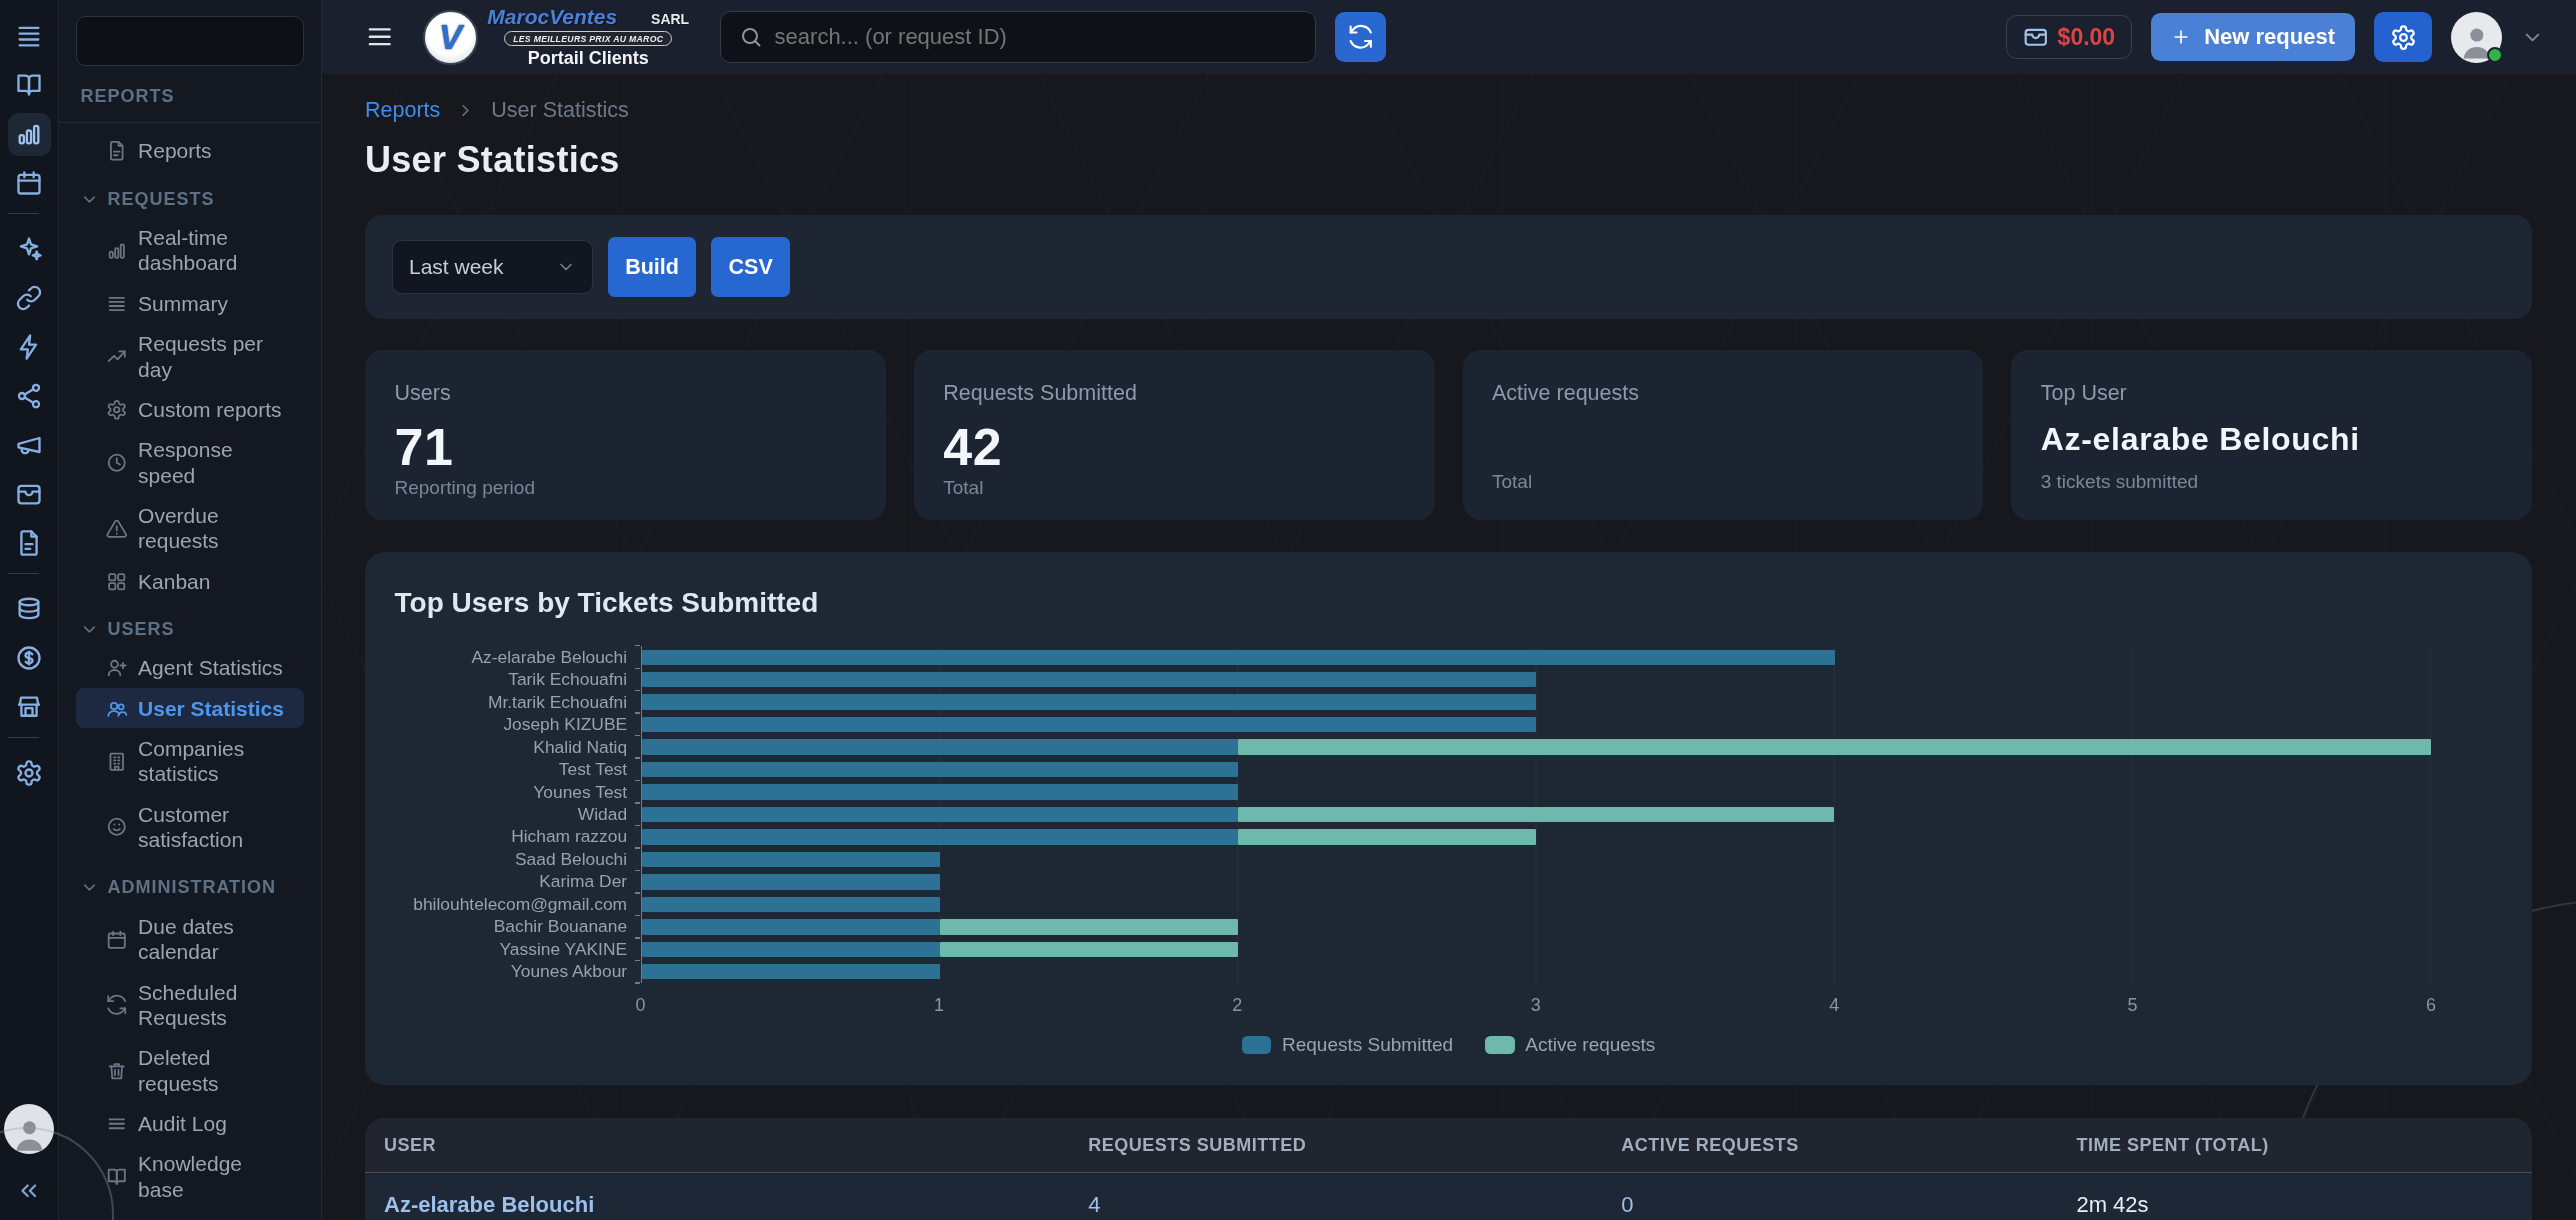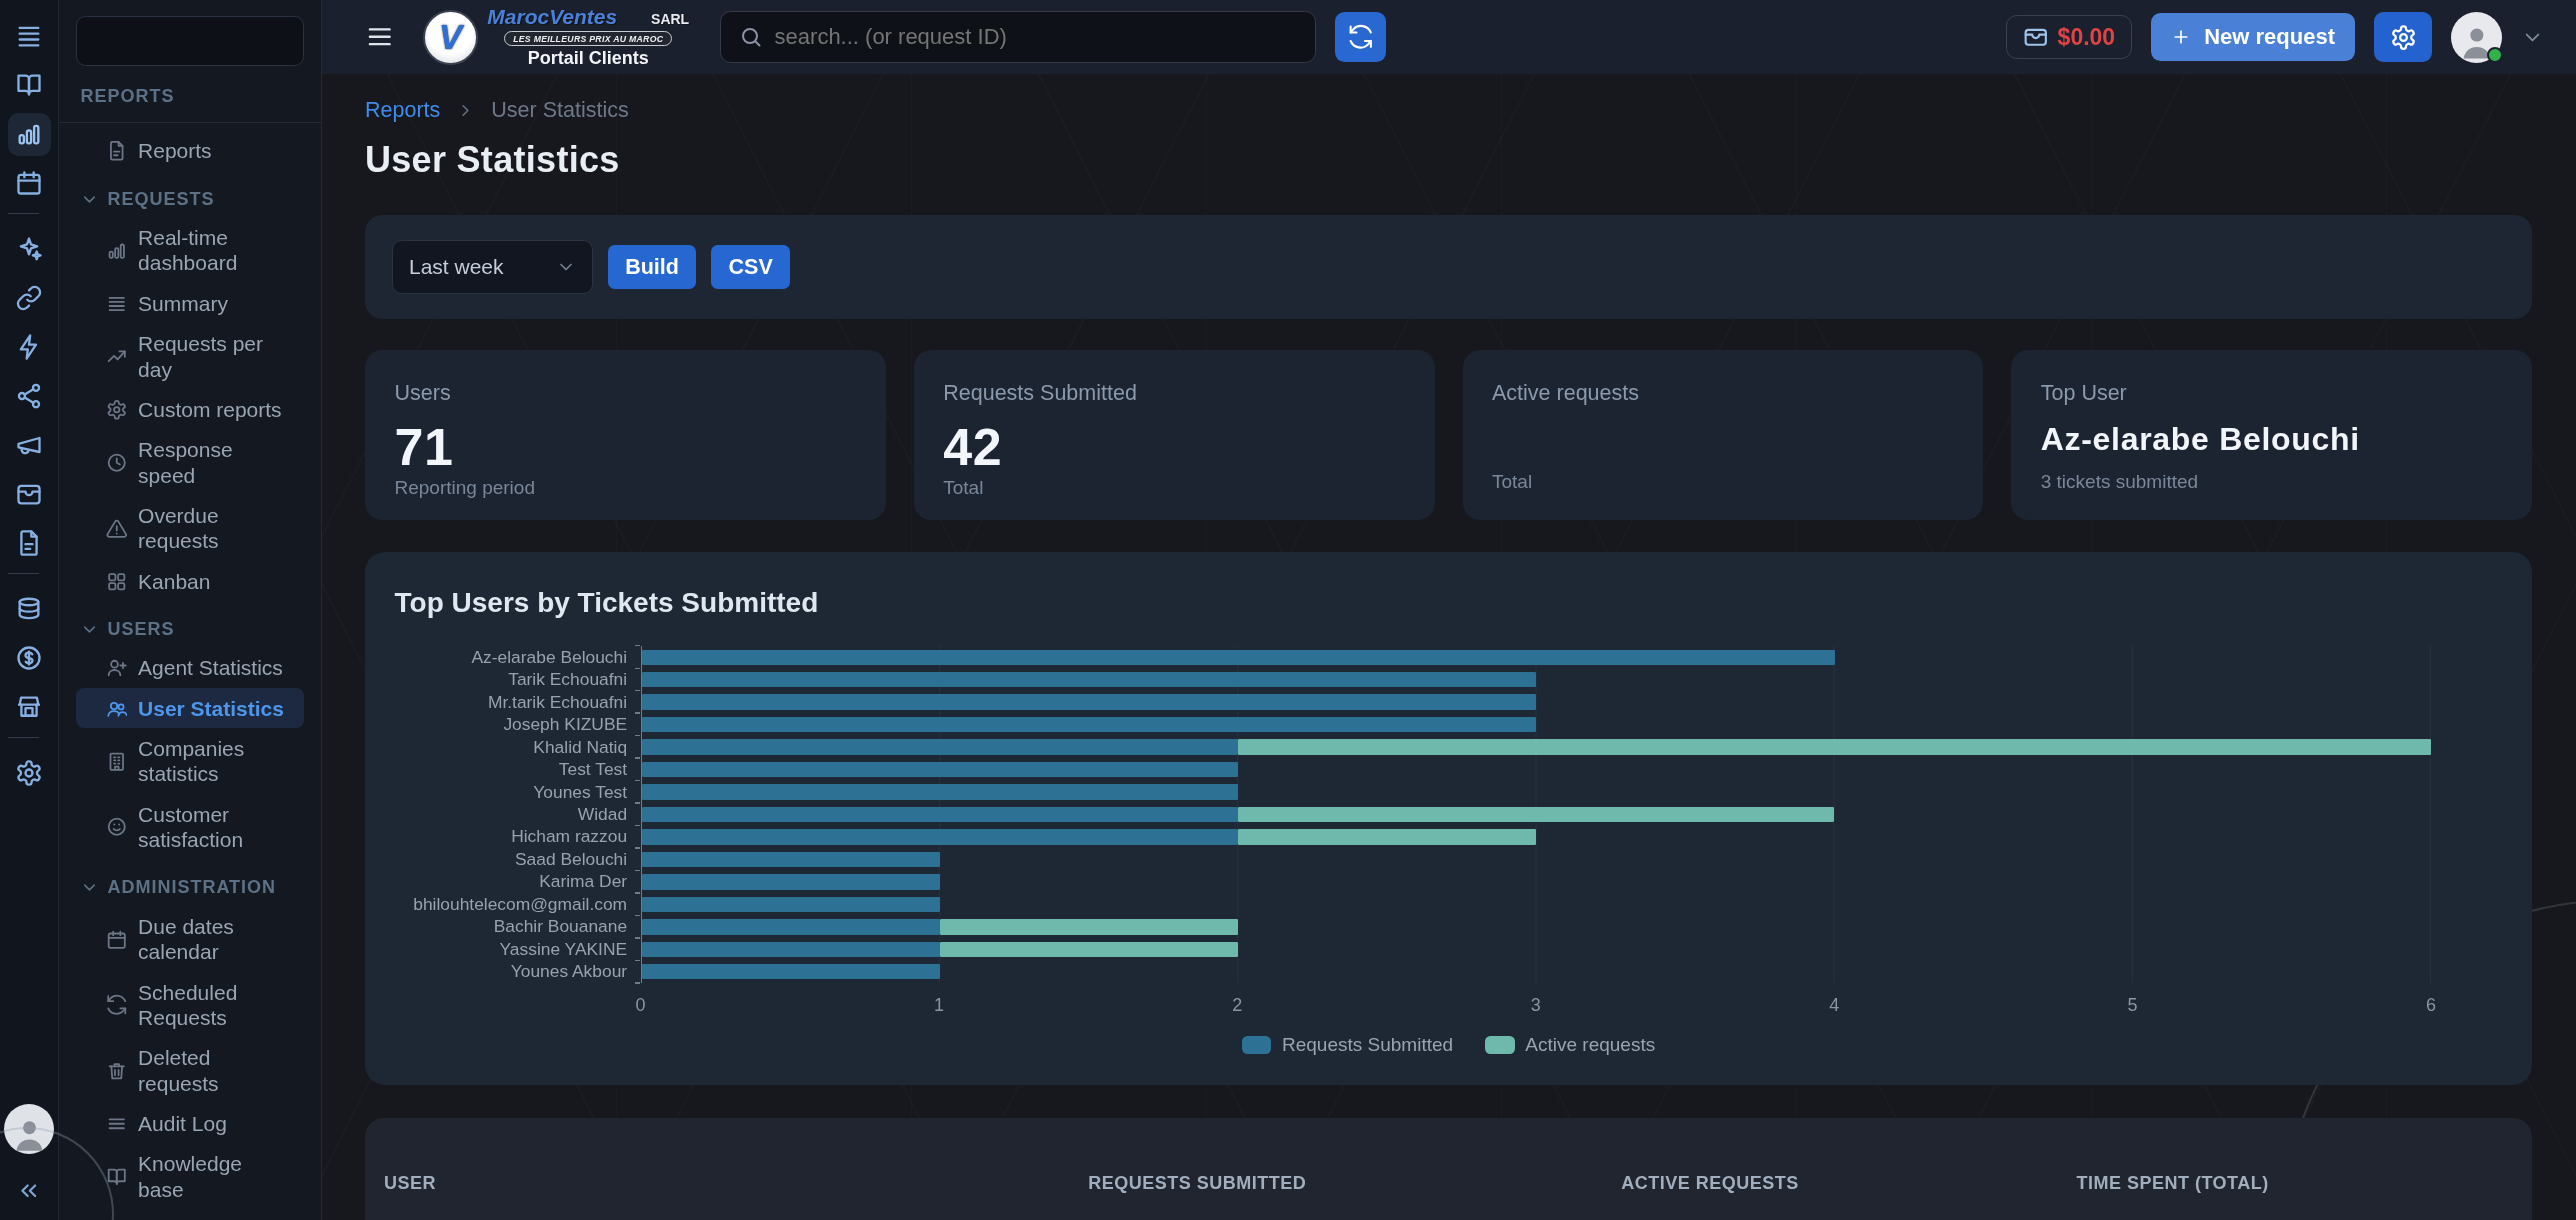--- a/index.html
+++ b/index.html
@@ -124,21 +124,21 @@
   .breadcrumb .bc-chev { width:19px; height:19px; color:#66707f; }
   .breadcrumb .bc-current { color:#6e7888; }
   .page-title { font-size:36px; font-weight:800; color:#e9eef5; letter-spacing:0.3px; margin-bottom:34px; }
 
   .panel { background:#1e2634; border-radius:17.4px; }
   .filter-bar { height:104px; display:flex; align-items:center; gap:14.8px; padding:0 27px; margin-bottom:31px; }
   .period-select { width:201px; height:54px; background:#121620; border:1.3px solid #2c3442; border-radius:9.4px;
     display:flex; align-items:center; justify-content:space-between; padding:0 16px; cursor:pointer; }
   .period-select b { font-size:21px; font-weight:normal; color:#c6cedb; }
   .period-select .chev { width:20px; height:20px; color:#76808f; }
-  .btn-blue { height:44px; min-width:62px; padding:0 17.4px; border:none; border-radius:6.7px; background:#2767d2;
+  .btn-blue { height:60px; min-width:62px; padding:0 17.4px; border:none; border-radius:6.7px; background:#2767d2;
     color:#fff; font-size:21.5px; font-weight:bold; font-family:inherit; cursor:pointer; }
 
   .cards-row { display:grid; grid-template-columns:repeat(4,1fr); gap:28px; margin-bottom:32px; }
   .stat-card { height:170px; background:#1c2431; border-radius:17.4px; padding:31px 29.5px 27px; display:flex; flex-direction:column; }
   .stat-label { font-size:21.5px; color:#8b99ac; }
   .stat-value { font-size:52px; font-weight:800; color:#f2f5f9; margin-top:10.7px; letter-spacing:0.7px; }
   .stat-value.text { font-size:32px; margin-top:14.8px; }
   .stat-sub { font-size:19px; color:#7a8799; margin-top:auto; }
 
   
@@ -162,21 +162,21 @@
   .xaxis-spacer { width:246px; flex:none; }
   .xaxis { flex:1; margin-right:101px; position:relative; height:29.5px; }
   .xaxis span { position:absolute; top:5.4px; transform:translateX(-50%); font-size:18px; color:#8a94a2; }
   .legend { display:flex; justify-content:center; align-items:center; gap:32px; margin-top:14.8px; margin-right:29.5px; }
   .legend-item { display:flex; align-items:center; gap:10.7px; cursor:pointer; }
   .legend-swatch { width:29.5px; height:18px; border-radius:5.4px; }
   .legend-label { font-size:19px; color:#9aa4b0; }
 
   
   .table-panel { border-radius:19px 19px 0 0; overflow:hidden; background:#20252f; }
-  .t-head, .t-row { display:grid; grid-template-columns:32.5% 24.6% 21% 21.9%; align-items:center;margin-top:38px; }
+  .t-head, .t-row { display:grid; grid-template-columns:32.5% 24.6% 21% 21.9%; align-items:center; }
   .t-head { height:54px; }
   .t-head div { font-size:18px; font-weight:bold; letter-spacing:0.5px; color:#a2aebe; padding-left:19px; }
   .t-row { height:64px; background:#1e2736; border-top:1.3px solid #454e5e; }
   .t-row div { font-size:22px; padding-left:19px; }
   .t-user { color:#9dc0ea; font-weight:bold; cursor:pointer; }
   .t-num { color:#9dc0ea; }
   .t-time { color:#e8edf3; }
 
   .silhouette { width:70%; height:85%; }
 </style>

